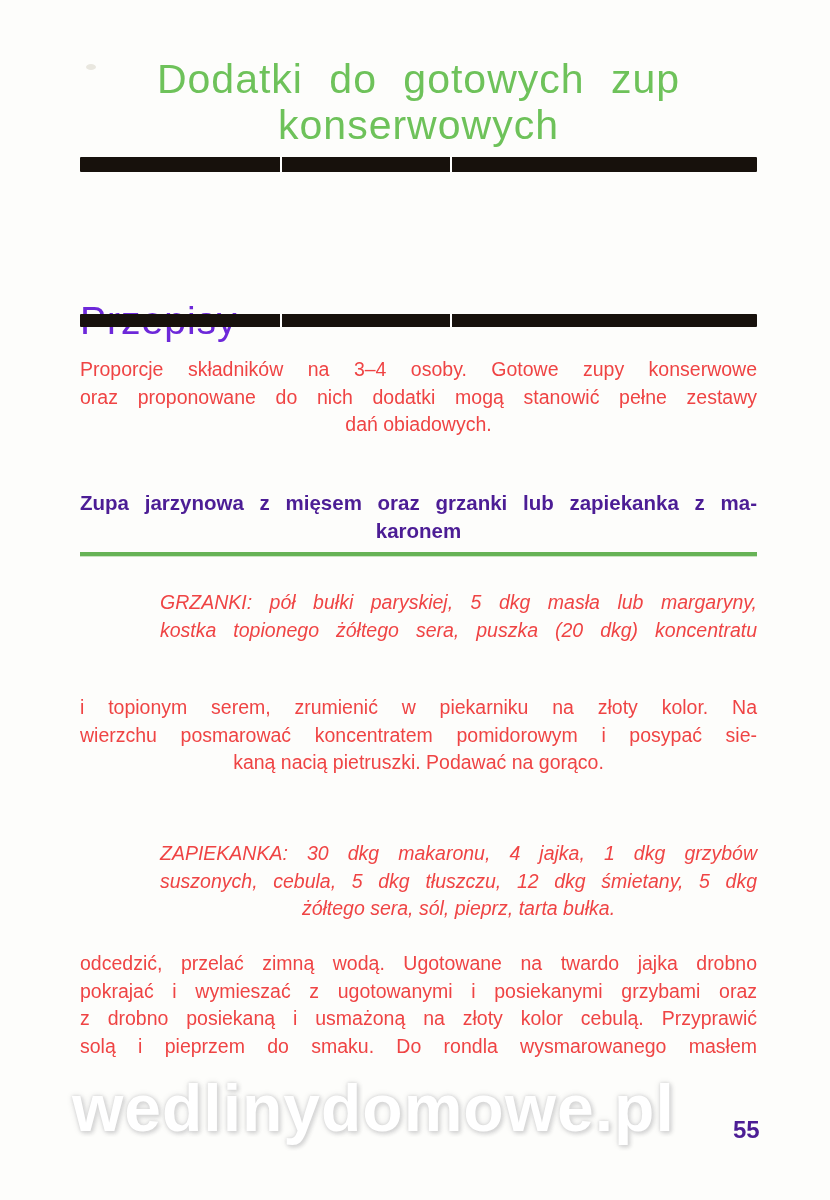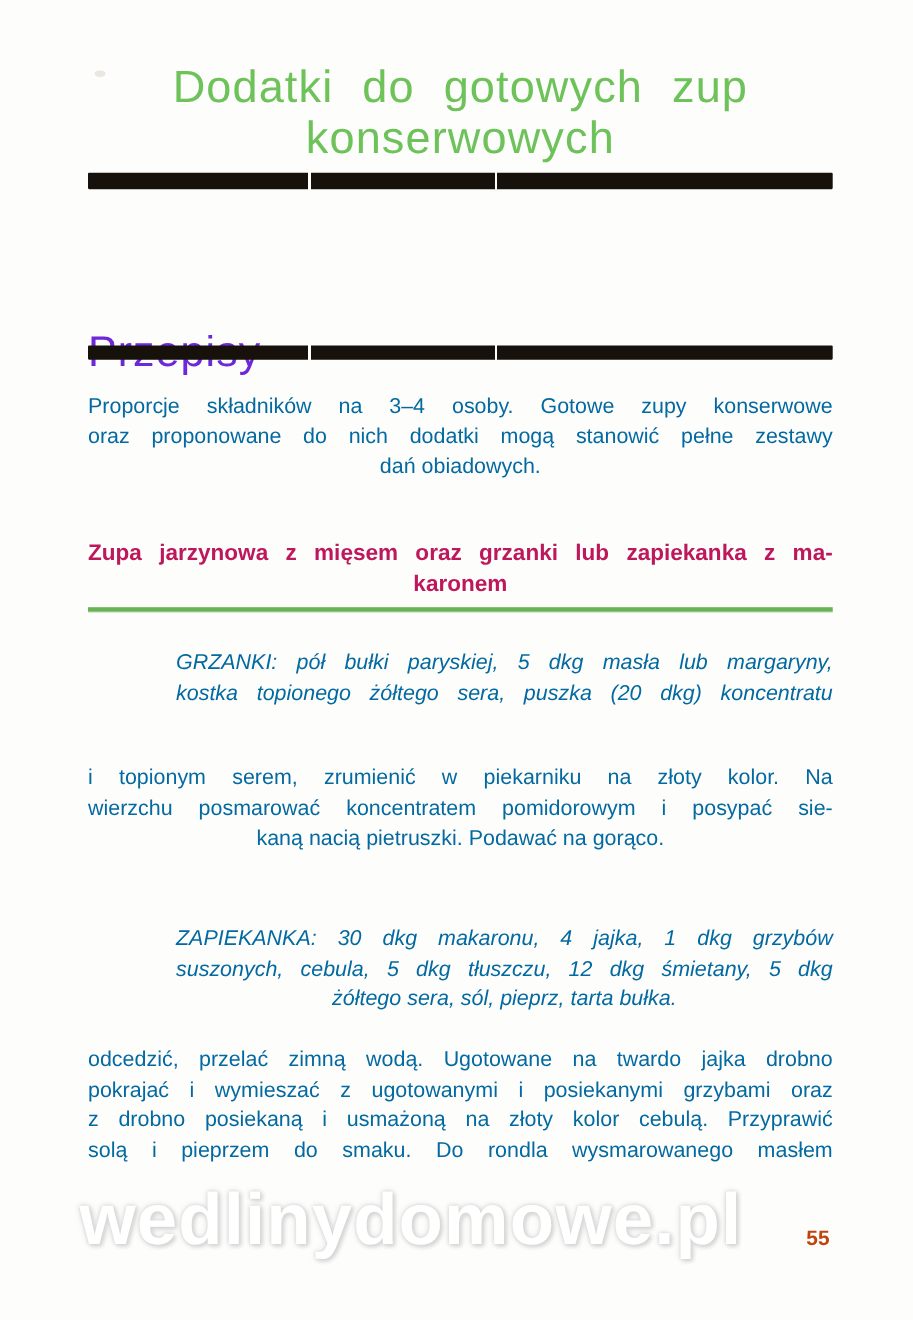--- a/index.html
+++ b/index.html
@@ -44,36 +44,36 @@
     font-size: 39px; line-height: 42px;
     font-weight: 500;
     letter-spacing: 1px;
     color: #6d28d9;
     margin-top: 28px;
   }
 
   .body-block {
     left: 80px; width: 677px;
     font-size: 19.5px; line-height: 27.5px;
-    color: #0369a1;
+    color: #ef4444;
   }
   .indent-block {
     left: 160px; width: 597px;
     font-style: italic;
   }
   .tline { text-align: center; }
   .just { text-align: justify; text-align-last: justify; }
 
   .intro-para { top: 356px; }
 
   .recipe-heading {
     top: 489px;
     font-weight: 700;
     font-size: 20.5px; line-height: 28px;
-    color: #be185d;
+    color: #4c1d95;
   }
   .green-rule {
     left: 80px; top: 552px; width: 677px; height: 4px;
     background: #67b356;
     box-shadow: 0 1px 0 rgba(103,179,86,0.35);
   }
 
   .grzanki-ingredients { top: 589px; }
   .grzanki-steps { top: 694px; }
   .zapiekanka-ingredients { top: 840px; }
@@ -84,22 +84,22 @@
     font-size: 66px; line-height: 72px;
     font-weight: 700;
     letter-spacing: 1px;
     color: #ffffff;
     text-shadow: 0 0 3px #d4d4d4, 0 0 7px #e2e2e2, 2px 2px 4px #cccccc;
     white-space: nowrap;
     z-index: 5;
   }
   .page-number {
     left: 733px; top: 1116px;
-    font-size: 19px; font-weight: 600;
-    color: #c2410c;
+    font-size: 24px; font-weight: 600;
+    color: #4c1d95;
     z-index: 6;
   }
   
   .scan-smudge {
     left: 86px; top: 64px; width: 10px; height: 6px;
     background: #e9e7df; border-radius: 50%;
   }
 </style>
 </head>
 <body>

